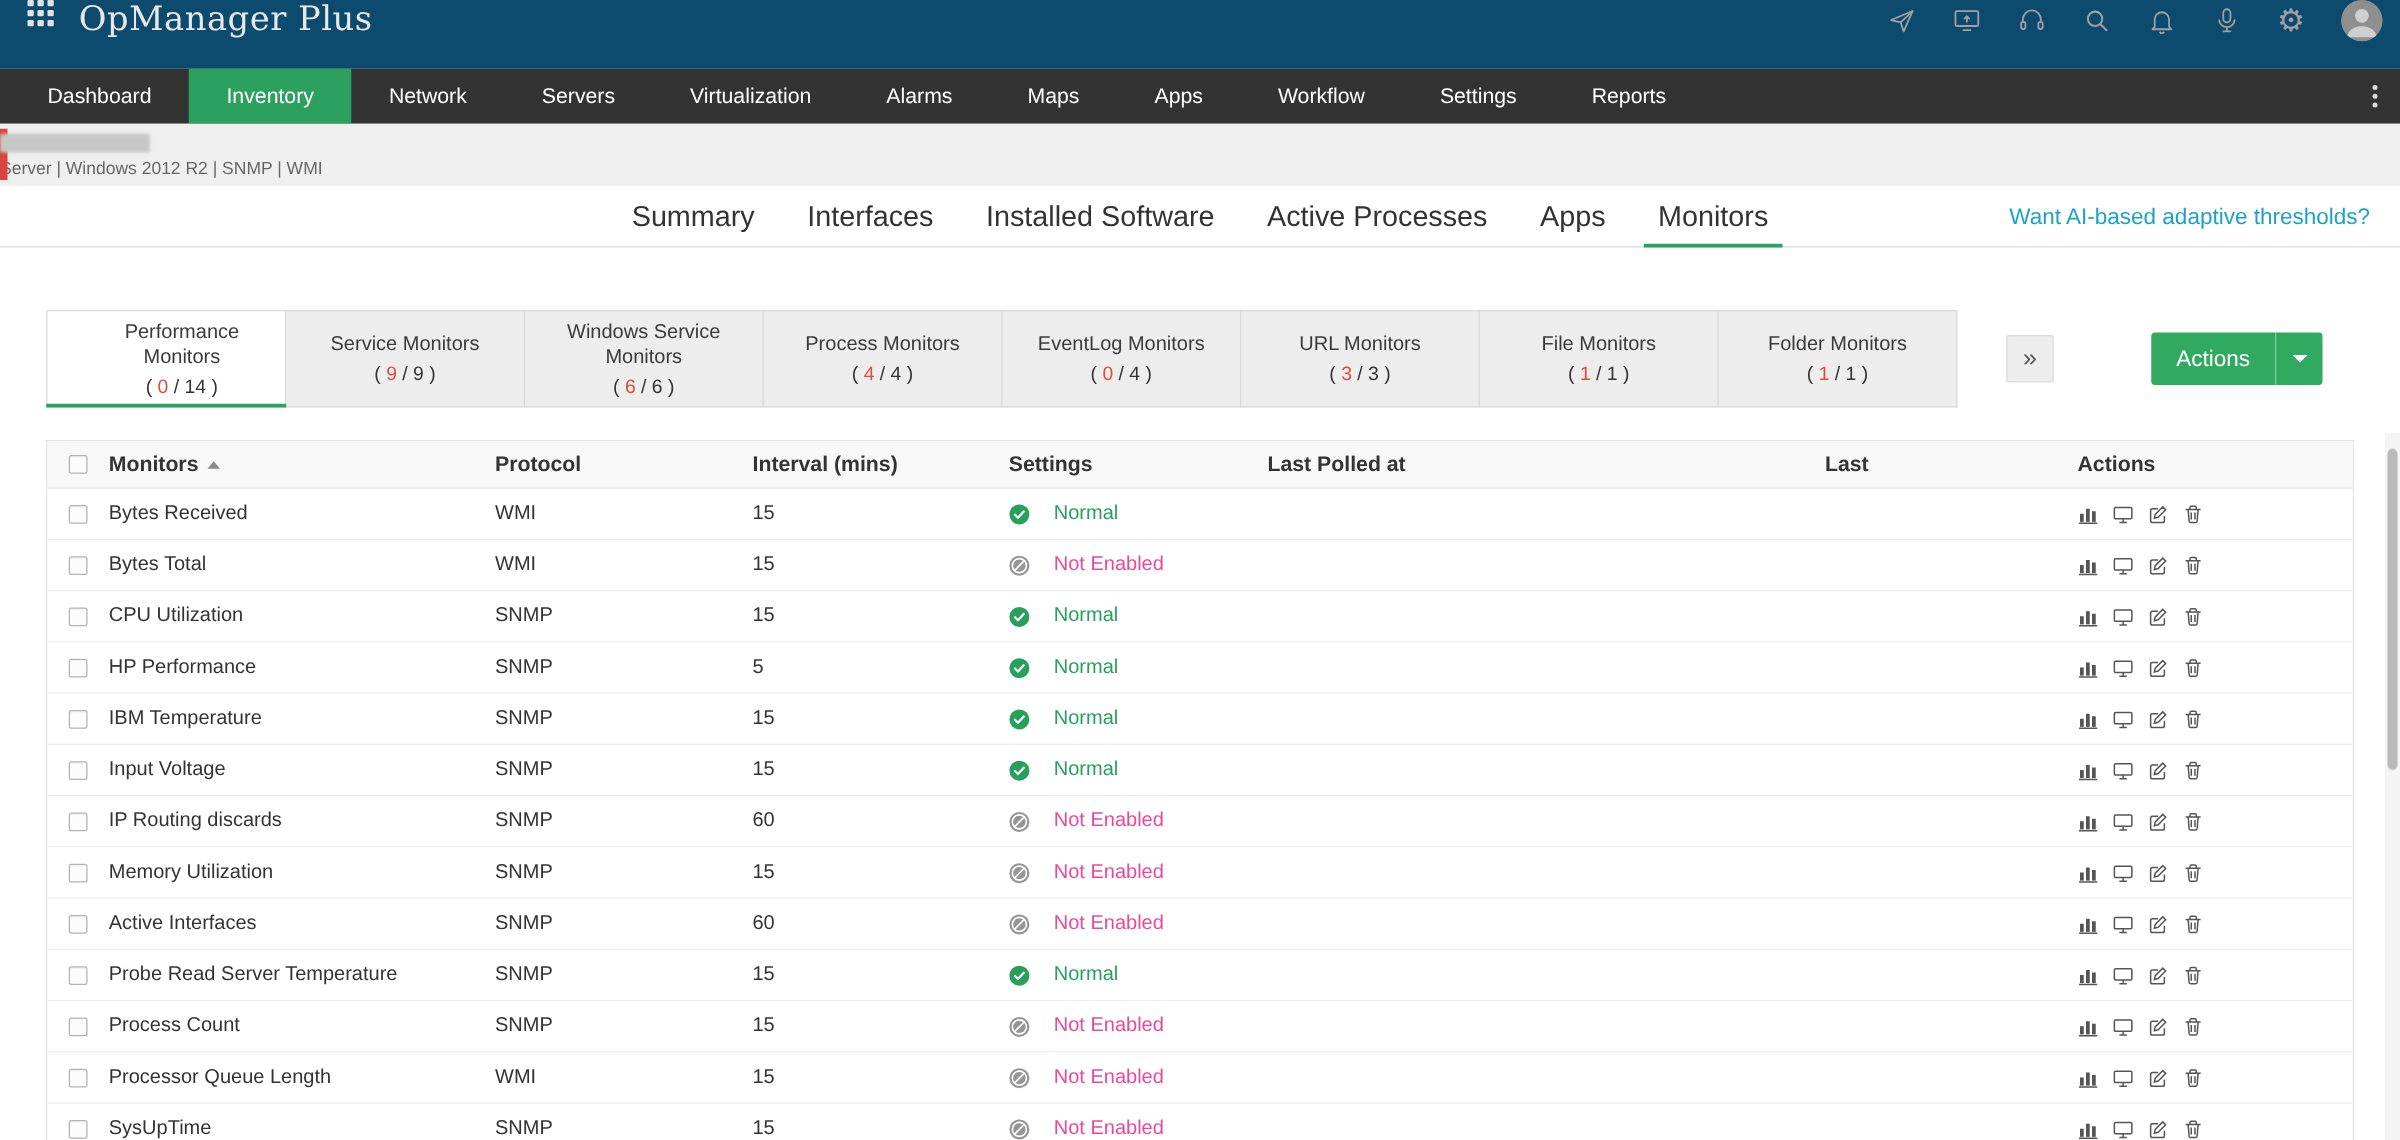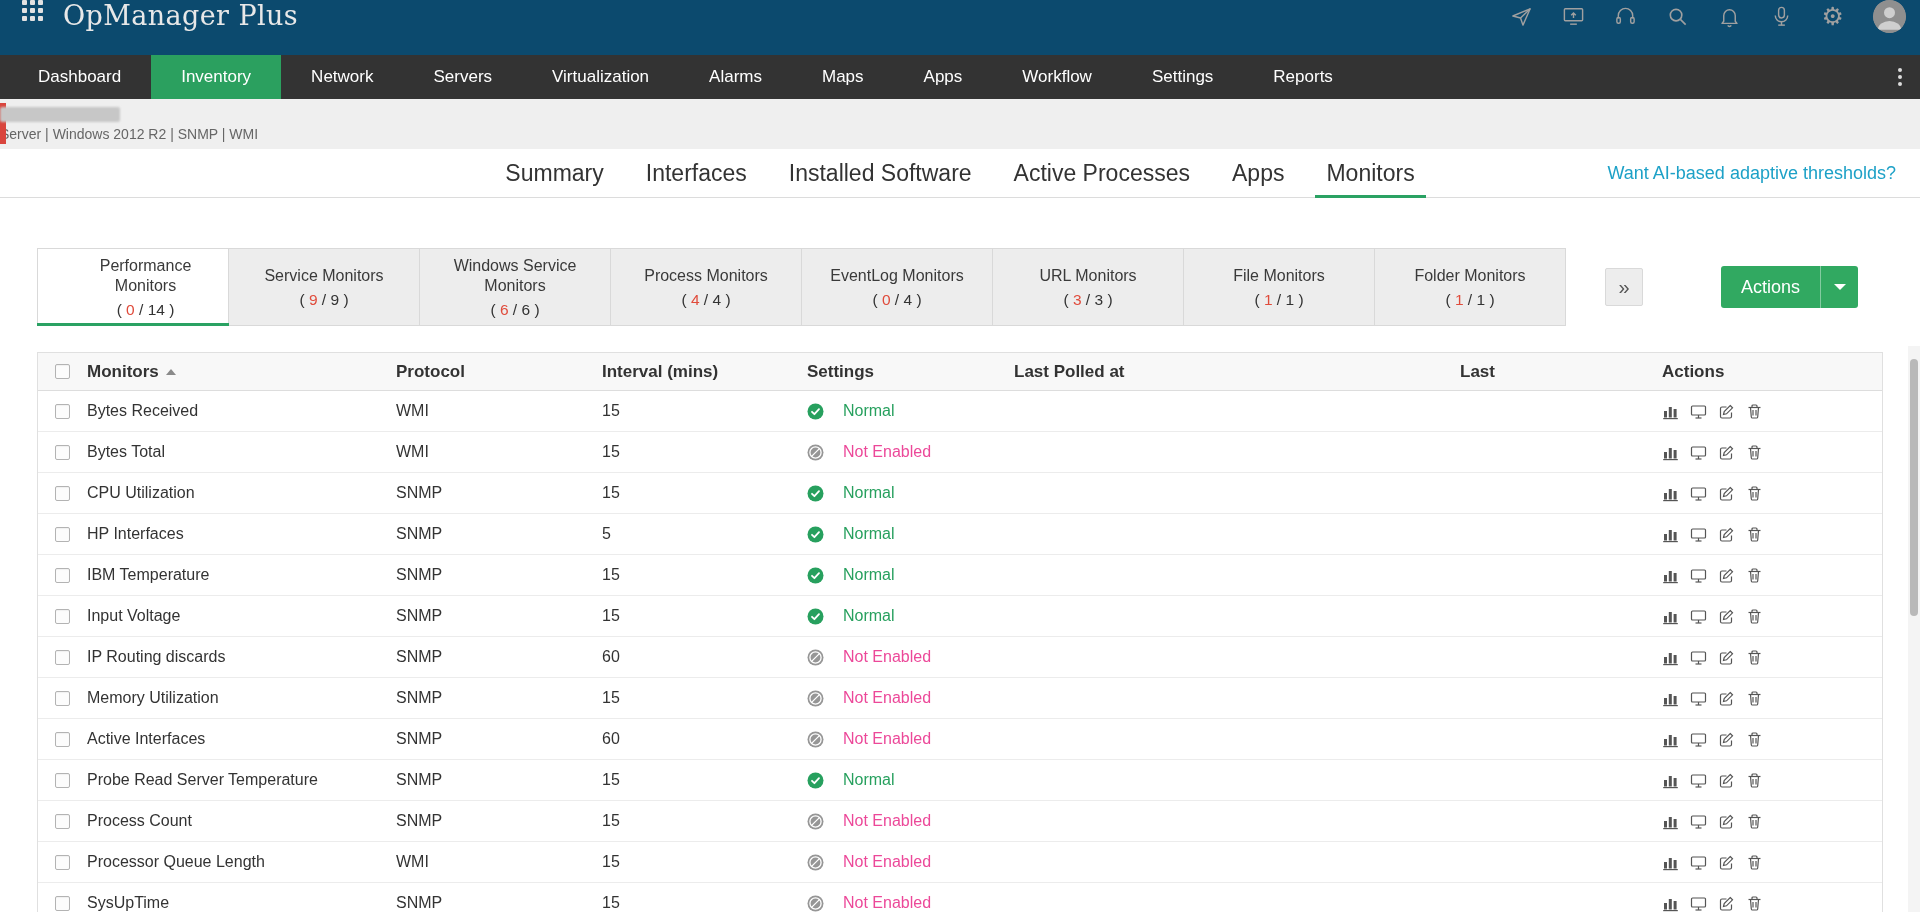--- a/index.html
+++ b/index.html
@@ -447,21 +447,21 @@
                 <line x1="7" y1="7" x2="7" y2="12.5"></line>
                 <line x1="10" y1="7" x2="10" y2="12.5"></line>
               </svg>
       </span>
     </div>
   </div>
         <div class="t-row">
     <div class="cell-check">
             <span class="checkbox"></span>
           </div>
-    <div class="cell cell-name">HP Interfaces</div>
+    <div class="cell cell-name">HP Performance</div>
     <div class="cell">SNMP</div>
     <div class="cell">5</div>
     <div class="cell threshold-cell normal">
       <span class="st-ic ic-normal">
         <svg width="17" height="17" viewBox="0 0 17 17">
                 <circle cx="8.5" cy="8.5" r="8" fill="#27a05e"></circle>
                 <path d="M5 8.8 l2.4 2.4 4.6-5" stroke="#fff" stroke-width="1.8" fill="none" stroke-linecap="round" stroke-linejoin="round"></path>
               </svg>
       </span>
 

